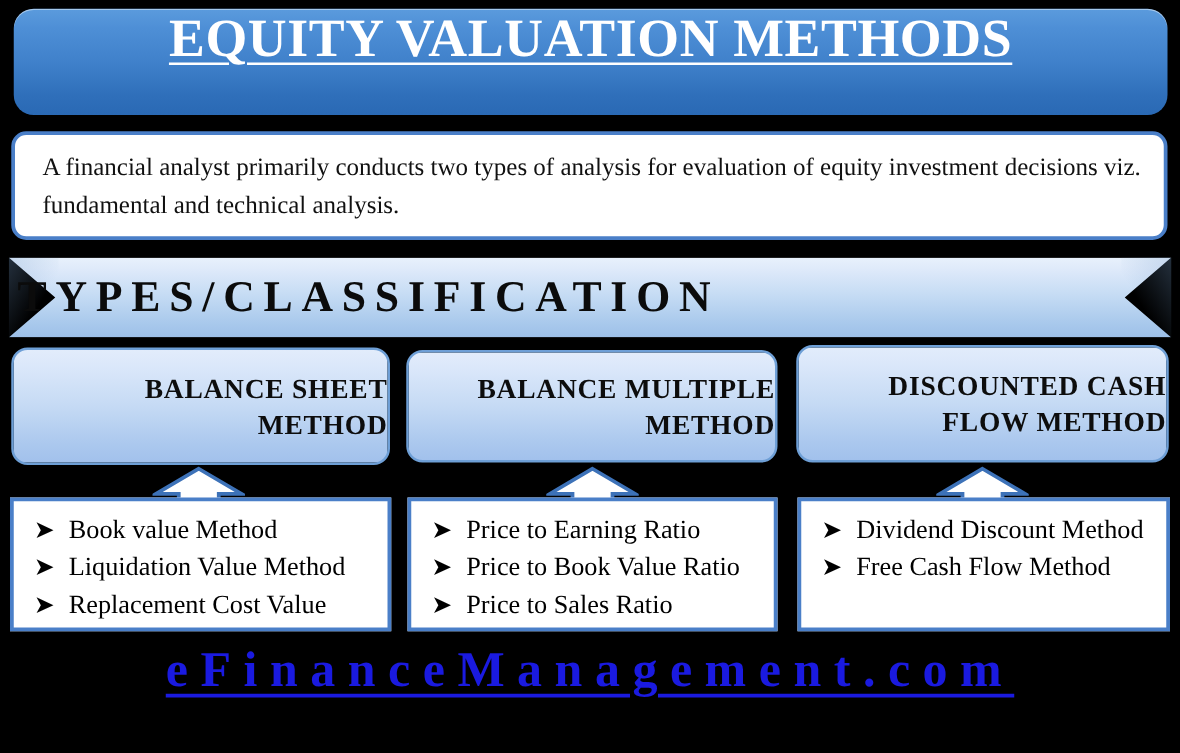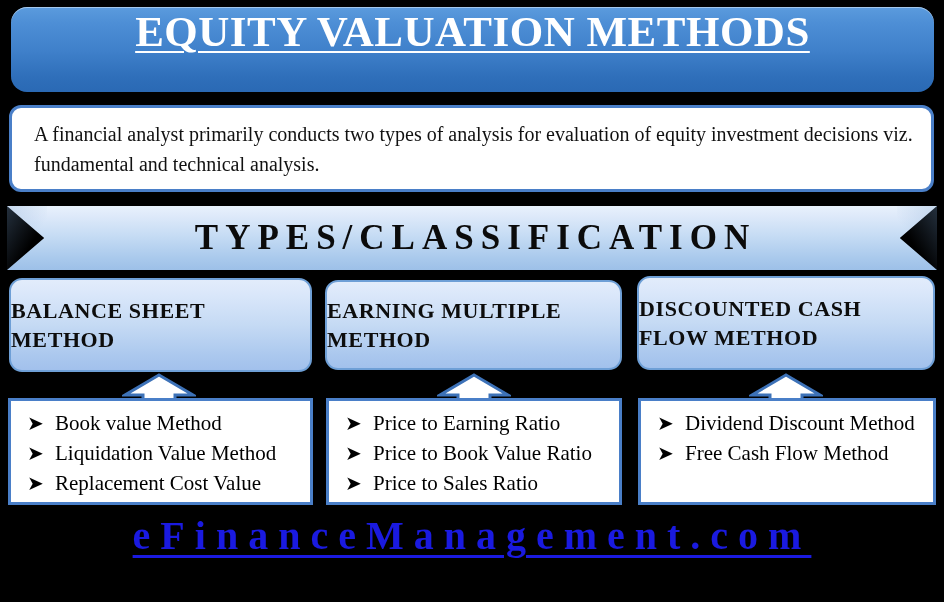--- a/index.html
+++ b/index.html
@@ -92,21 +92,20 @@
     justify-content: center;
   }
   .banner-inner {
     position: absolute;
     left: 7px;
     top: 206px;
     width: 930px;
     height: 64px;
     display: flex;
     align-items: center;
-    justify-content: center;
     pointer-events: none;
   }
   .banner-text {
     color: #0b0b0b;
     font-size: 35px;
     font-weight: bold;
     letter-spacing: 7px;
     white-space: nowrap;
     font-family: "Liberation Serif", "DejaVu Serif", serif;
     text-indent: 7px;
@@ -141,21 +140,21 @@
     background: linear-gradient(to bottom,
         #e2ecfb 0%,
         #dae7fa 16%,
         #c5daf4 50%,
         #abc8ee 84%,
         #a2c1ec 100%);
     box-shadow: 0 2px 3px rgba(0,0,0,0.5);
     display: flex;
     align-items: center;
     justify-content: center;
-    text-align: left;
+    text-align: right;
   }
   .method-box.m1 { left: 9px;   width: 303px; }
   .method-box.m2 { left: 325px; width: 297px; top: 280px; height: 90px; }
   .method-box.m3 { left: 637px; width: 298px; top: 276px; height: 94px; }
 
   .method-text {
     color: #0d0d0d;
     font-size: 22px;
     font-weight: bold;
     line-height: 29px;
@@ -248,21 +247,21 @@
   <div class="banner-shade-l"></div>
   <div class="banner-shade-r"></div>
   <div class="banner-inner">
     <span class="banner-text">TYPES/CLASSIFICATION</span>
   </div>
 
   <div class="method-box m1">
     <span class="method-text">BALANCE SHEET METHOD</span>
   </div>
   <div class="method-box m2">
-    <span class="method-text">EARNING MULTIPLE METHOD</span>
+    <span class="method-text">BALANCE MULTIPLE METHOD</span>
   </div>
   <div class="method-box m3">
     <span class="method-text">DISCOUNTED CASH FLOW METHOD</span>
   </div>
 
   <div class="arrow-up a1">
     <svg width="74" height="29" viewBox="0 0 74 29">
       <polygon points="37,2 71,22 53,22 53,27 21,27 21,22 3,22" fill="#ffffff" stroke="#3d72b8" stroke-width="3" stroke-linejoin="miter"></polygon>
     </svg>
   </div>

